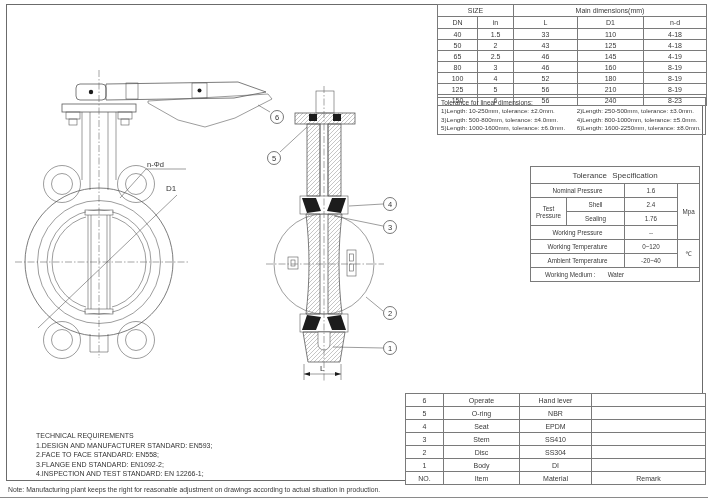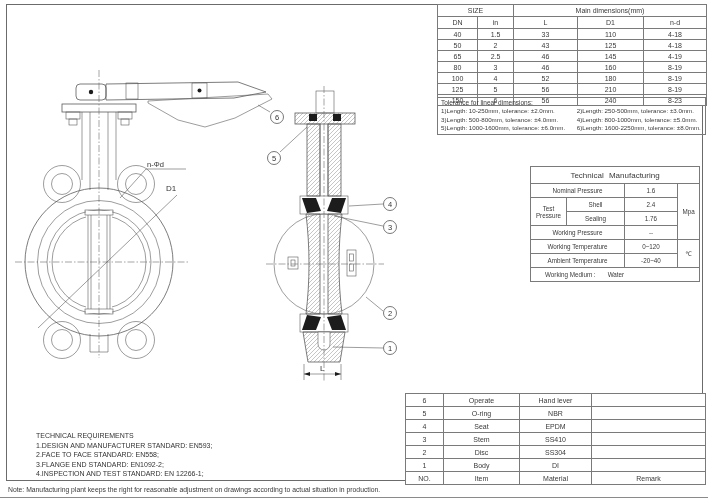--- a/index.html
+++ b/index.html
@@ -288,21 +288,21 @@
 
   <table class="tbl" id="spec-table">
     <colgroup>
         <col style="width:36px">
         <col style="width:58px">
         <col style="width:53px">
         <col style="width:22px">
       </colgroup>
     <tbody>
         <tr>
-          <td colspan="4" class="title">Technical Manufacturing</td>
+          <td colspan="4" class="title">Tolerance Specification</td>
         </tr>
     <tr>
       <td colspan="2">Nominal Pressure</td>
       <td>1.6</td>
       <td rowspan="4">Mpa</td>
     </tr>
     <tr>
       <td rowspan="2" class="wrap">Test Pressure</td>
       <td>Shell</td>
       <td>2.4</td>

